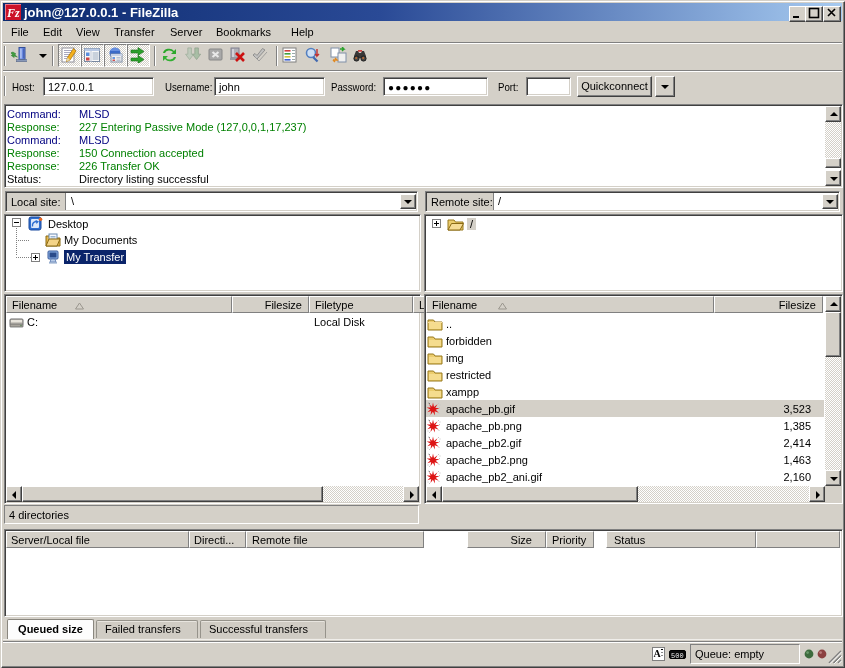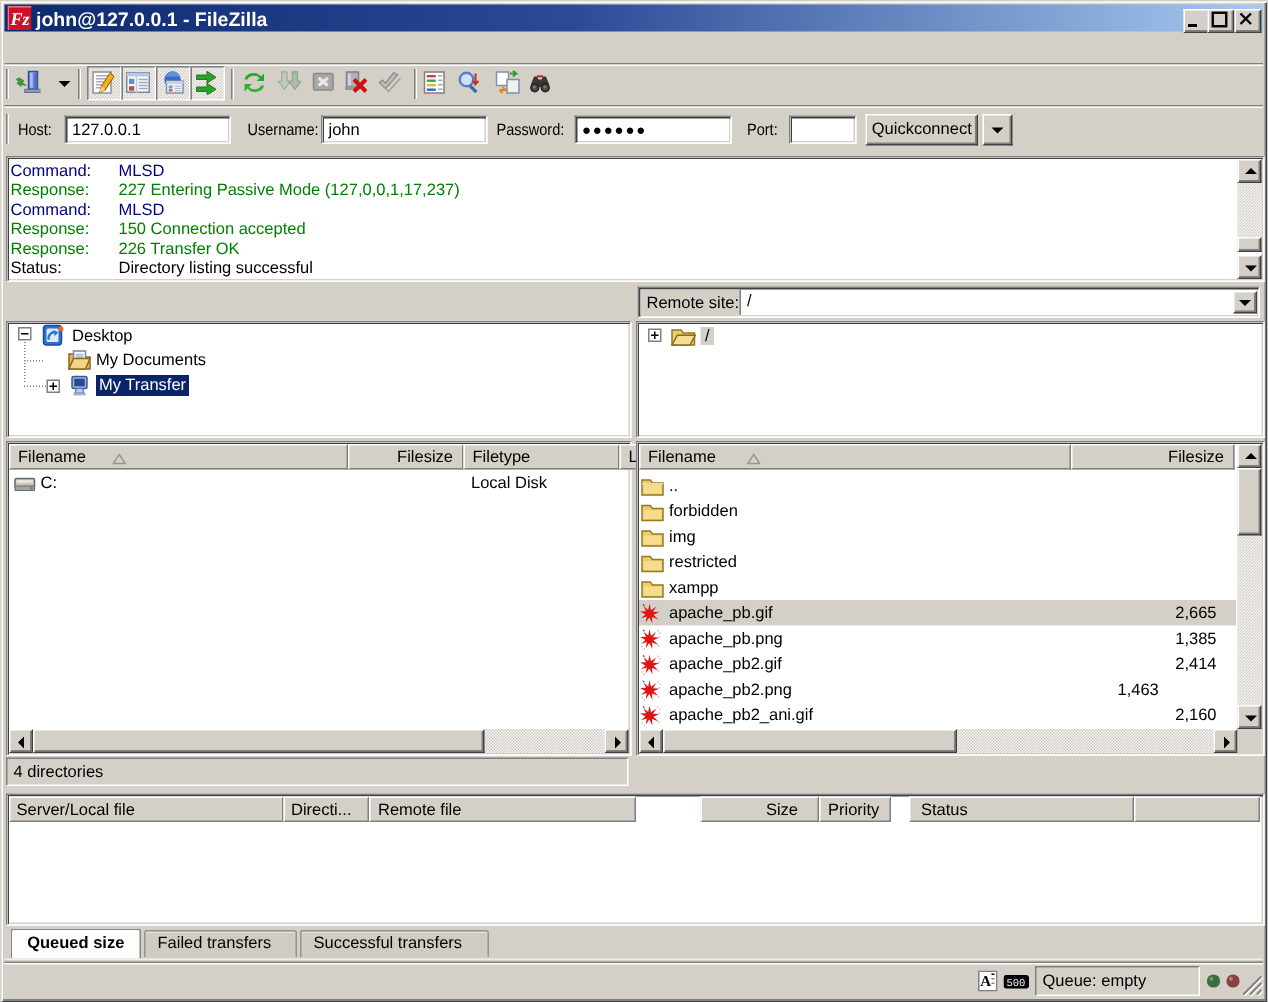--- a/index.html
+++ b/index.html
@@ -3,21 +3,21 @@
 <meta charset="utf-8">
 <style>
 html,body{margin:0;padding:0;}
 body{font-family:"Liberation Sans",sans-serif;font-size:11px;color:#000;}
 #win{position:relative;width:845px;height:668px;background:#d4d0c8;overflow:hidden;}
 .abs{position:absolute;}
 
 #frame-hl{position:absolute;left:1px;top:1px;right:0;bottom:0;border-left:1px solid #fff;border-top:1px solid #fff;border-right:1px solid #404040;border-bottom:1px solid #404040;}
 #frame-in{position:absolute;left:2px;top:2px;right:1px;bottom:1px;border-right:1px solid #808080;border-bottom:1px solid #808080;}
 
-#title{position:absolute;left:3px;top:3px;width:839px;height:18px;background:linear-gradient(90deg,#0c2a6e 0%,#2a4a96 45%,#a6caf0 100%);}
+#title{position:absolute;left:3px;top:3px;width:839px;height:18px;background:linear-gradient(90deg,#0c2a6e 0%,#2a4a96 45%,#a6caf0 100%);text-align:center;}
 #title .txt{position:absolute;left:21px;top:2px;color:#fff;font-size:13px;font-weight:bold;letter-spacing:0px;}
 .wbtn{position:absolute;top:3px;width:16px;height:14px;background:#d4d0c8;border-top:1px solid #fff;border-left:1px solid #fff;border-right:1px solid #404040;border-bottom:1px solid #404040;box-shadow:inset -1px -1px 0 #808080;}
 
 #menu{position:absolute;left:3px;top:22px;width:839px;height:20px;}
 #menu span{position:absolute;top:4px;}
 
 .etchh{position:absolute;height:2px;border-top:1px solid #808080;border-bottom:1px solid #fff;box-sizing:border-box;}
 .etchv{position:absolute;width:2px;border-left:1px solid #808080;border-right:1px solid #fff;box-sizing:border-box;}
 
 .tbtn{position:absolute;top:44px;width:21px;height:21px;border:1px solid;border-color:#808080 #fff #fff #808080;background-color:#d4d0c8;background-image:linear-gradient(45deg,#fff 25%,transparent 25%,transparent 75%,#fff 75%),linear-gradient(45deg,#fff 25%,transparent 25%,transparent 75%,#fff 75%);background-size:2px 2px;background-position:0 0,1px 1px;}
@@ -75,20 +75,29 @@
           <rect x="2" y="9" width="6" height="2" fill="#000"></rect>
         </svg></div>
   <div class="wbtn" style="left:802px"><svg width="14" height="12">
           <rect x="2.5" y="1.5" width="9" height="9" fill="none" stroke="#000" stroke-width="1.6"></rect>
         </svg></div>
   <div class="wbtn" style="left:820px"><svg width="14" height="12">
           <path d="M3 2 L10 9 M10 2 L3 9" stroke="#000" stroke-width="1.6"></path>
         </svg></div>
 </div>
 
+<div id="menu">
+  <span style="left:8px">File</span>
+  <span style="left:40px">Edit</span>
+  <span style="left:73px">View</span>
+  <span style="left:111px">Transfer</span>
+  <span style="left:167px">Server</span>
+  <span style="left:213px">Bookmarks</span>
+  <span style="left:288px">Help</span>
+</div>
 
 <div class="etchh" style="left:3px;top:42px;width:839px"></div>
 
 <div id="toolbar">
   <div class="etchv" style="left:4px;top:46px;height:20px"></div>
   <div class="ticon" style="left:11px"><svg width="16" height="16" viewBox="0 0 16 16">
     <rect x="8" y="0.5" width="6" height="12" fill="#6888e0" stroke="#35509a" stroke-width="1"></rect>
     <rect x="9" y="1.5" width="1.8" height="10" fill="#a8bcf0"></rect>
     <rect x="12" y="1.5" width="1.2" height="10" fill="#4a66b8"></rect>
     <rect x="5.5" y="12.5" width="11" height="2.2" fill="#8898b8" stroke="#5a6a88" stroke-width="0.6"></rect>
@@ -234,20 +243,29 @@
   <div class="sbtn" style="right:1px;top:1px">
         <div class="arr" style="left:4px;top:5px;border-left:4px solid transparent;border-right:4px solid transparent;border-bottom:4px solid #000"></div>
       </div>
   <div class="track" style="right:1px;top:17px;width:16px;height:46px"></div>
       <div class="thumb" style="right:1px;top:53px;width:16px;height:10px"></div>
   <div class="sbtn" style="right:1px;bottom:1px">
         <div class="arr" style="left:4px;top:6px;border-left:4px solid transparent;border-right:4px solid transparent;border-top:4px solid #000"></div>
       </div>
 </div>
 
+<div class="combo" style="left:5px;width:413px">
+  <div class="combolabel" style="width:58px">
+        <span style="position:absolute;left:4px;top:3px">Local site:</span>
+      </div>
+  <span style="position:absolute;left:65px;top:3px">\</span>
+  <div class="ddbtn">
+        <div class="darr" style="left:3px;top:5px"></div>
+      </div>
+</div>
 
 <div class="combo" style="left:425px;width:415px">
   <div class="combolabel" style="width:66px">
         <span style="position:absolute;left:4px;top:3px;white-space:nowrap">Remote site:</span>
       </div>
   <span style="position:absolute;left:72px;top:3px">/</span>
   <div class="ddbtn">
         <div class="darr" style="left:3px;top:5px"></div>
       </div>
 </div>
@@ -372,21 +390,21 @@
         <g fill="#c4c4c4">
           <rect x="12" y="2" width="1" height="1"></rect>
           <rect x="13.5" y="3.5" width="1" height="1"></rect>
           <rect x="1.5" y="12.5" width="1" height="1"></rect>
           <rect x="3" y="14" width="1" height="1"></rect>
           <rect x="12.5" y="12" width="1" height="1"></rect>
           <rect x="13" y="6" width="1" height="1"></rect>
         </g>
       </svg>
   <div class="row" style="left:21px;top:108px">apache_pb.gif</div>
-  <div class="row num" style="left:320px;top:108px;width:66px;text-align:right">2,665</div>
+  <div class="row num" style="left:320px;top:108px;width:66px;text-align:right">3,523</div>
   <svg class="abs" style="left:1px;top:123px" width="16" height="16" viewBox="0 0 16 16">
         <path d="M7 1.5 L8 5.9 L11.5 3.3 L9.3 6.9 L13.5 7 L9.7 8.8 L12.8 11.8 L8.7 10.3 L8.9 14.6 L6.9 10.7 L4.5 14 L5.2 10 L1.3 11.2 L4.3 8.6 L0.7 6.6 L4.7 6.5 L3 3 L6.1 5.7 Z" fill="#dd1515"></path>
         <path d="M2.5 1.5 l1.5 1 -1 0.5 Z" fill="#333"></path>
         <g fill="#c4c4c4">
           <rect x="12" y="2" width="1" height="1"></rect>
           <rect x="13.5" y="3.5" width="1" height="1"></rect>
           <rect x="1.5" y="12.5" width="1" height="1"></rect>
           <rect x="3" y="14" width="1" height="1"></rect>
           <rect x="12.5" y="12" width="1" height="1"></rect>
           <rect x="13" y="6" width="1" height="1"></rect>
@@ -414,21 +432,21 @@
         <g fill="#c4c4c4">
           <rect x="12" y="2" width="1" height="1"></rect>
           <rect x="13.5" y="3.5" width="1" height="1"></rect>
           <rect x="1.5" y="12.5" width="1" height="1"></rect>
           <rect x="3" y="14" width="1" height="1"></rect>
           <rect x="12.5" y="12" width="1" height="1"></rect>
           <rect x="13" y="6" width="1" height="1"></rect>
         </g>
       </svg>
   <div class="row" style="left:21px;top:159px">apache_pb2.png</div>
-  <div class="row num" style="left:320px;top:159px;width:66px;">1,463</div>
+  <div class="row num" style="left:320px;top:159px;width:66px;text-align:right">1,463</div>
   <svg class="abs" style="left:1px;top:174px" width="16" height="16" viewBox="0 0 16 16">
         <path d="M7 1.5 L8 5.9 L11.5 3.3 L9.3 6.9 L13.5 7 L9.7 8.8 L12.8 11.8 L8.7 10.3 L8.9 14.6 L6.9 10.7 L4.5 14 L5.2 10 L1.3 11.2 L4.3 8.6 L0.7 6.6 L4.7 6.5 L3 3 L6.1 5.7 Z" fill="#dd1515"></path>
         <path d="M2.5 1.5 l1.5 1 -1 0.5 Z" fill="#333"></path>
         <g fill="#c4c4c4">
           <rect x="12" y="2" width="1" height="1"></rect>
           <rect x="13.5" y="3.5" width="1" height="1"></rect>
           <rect x="1.5" y="12.5" width="1" height="1"></rect>
           <rect x="3" y="14" width="1" height="1"></rect>
           <rect x="12.5" y="12" width="1" height="1"></rect>
           <rect x="13" y="6" width="1" height="1"></rect>

